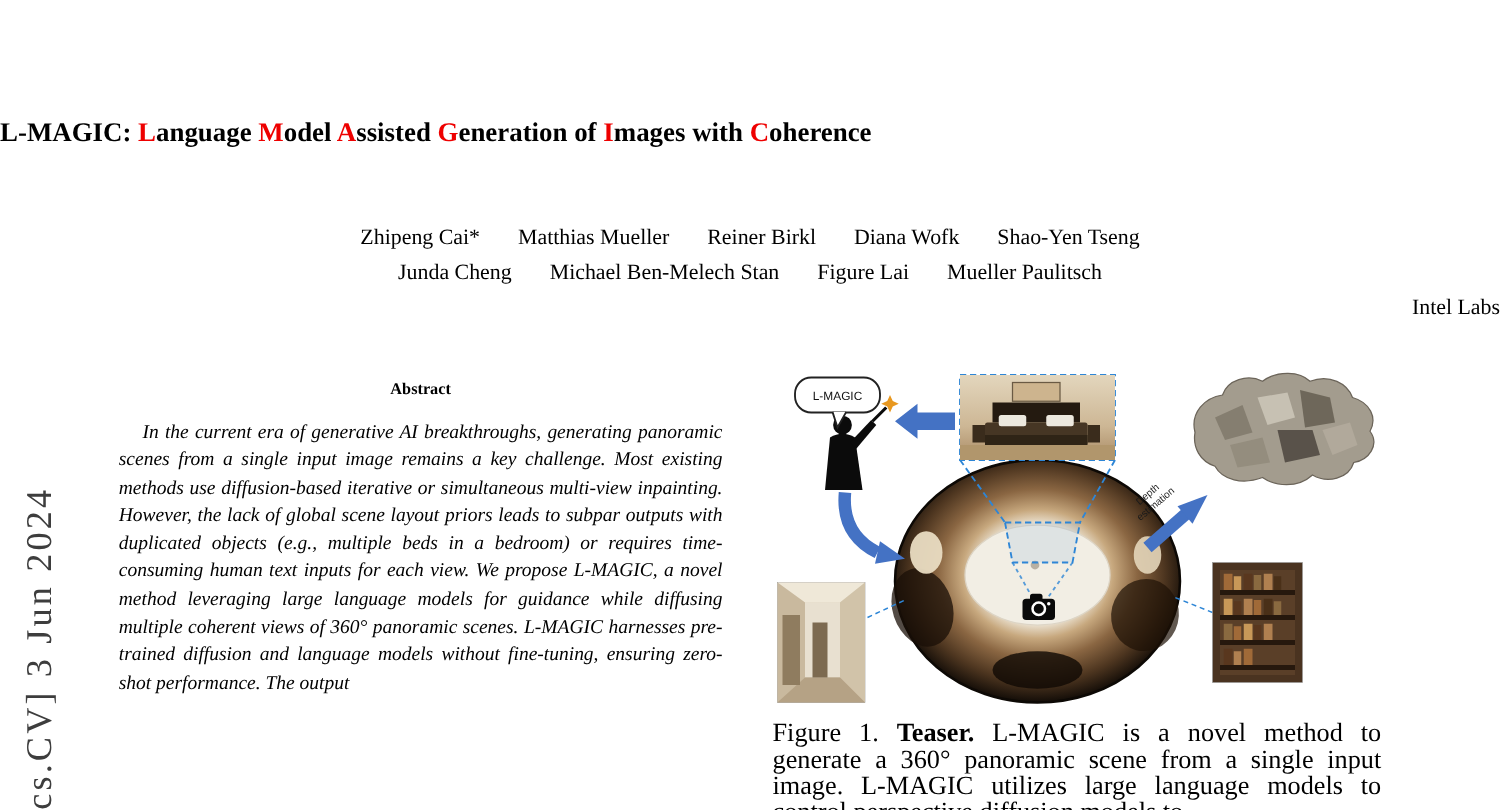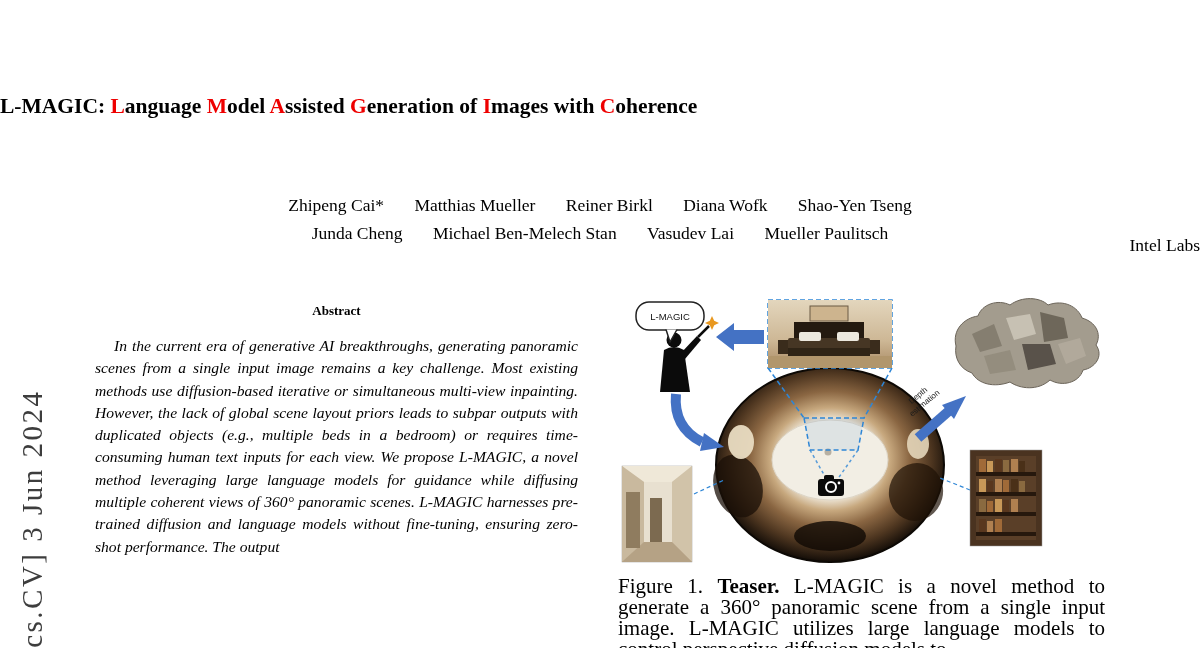--- a/index.html
+++ b/index.html
@@ -12,21 +12,21 @@
     font-size:29px; letter-spacing:2.5px; color:#3d3d3d; white-space:nowrap;
   }
 
   .title {
     position:absolute; top:92px; left:0; width:100%;
     font-size:21.5px; font-weight:bold; line-height:28px;
   }
   .title .accent { color:#ee0000; }
 
   .authors-line { position:absolute; left:0; width:100%; text-align:center; font-size:17.5px; }
-  .authors-line .author { display:inline-block; margin:16px 13px; white-space:nowrap; }
+  .authors-line .author { display:inline-block; margin:0 13px; white-space:nowrap; }
   #authors-line-1 { top:179px; }
   #authors-line-2 { top:207px; }
   .affiliation { position:absolute; top:235px; left:0; width:100%; text-align:right; font-size:17.5px; }
 
   .col-left { position:absolute; left:95px; top:303px; width:483px; height:345px; overflow:hidden; }
   .abstract-heading { text-align:center; font-size:13px; font-weight:bold; margin-bottom:16px; }
   .abstract-text {
     font-style:italic; font-size:15.6px; line-height:22.3px;
     text-align:justify; text-indent:19px; hyphens:auto;
   }
@@ -62,21 +62,21 @@
   <div class="authors-line" id="authors-line-1">
     <span class="author">Zhipeng Cai*</span>
     <span class="author">Matthias Mueller</span>
     <span class="author">Reiner Birkl</span>
     <span class="author">Diana Wofk</span>
     <span class="author">Shao-Yen Tseng</span>
   </div>
   <div class="authors-line" id="authors-line-2">
     <span class="author">Junda Cheng</span>
     <span class="author">Michael Ben-Melech Stan</span>
-    <span class="author">Vasudev Lai</span>
+    <span class="author">Figure Lai</span>
     <span class="author">Mueller Paulitsch</span>
   </div>
   <div class="affiliation">Intel Labs</div>
 
   <div class="col-left">
     <h2 class="abstract-heading">Abstract</h2>
     <p class="abstract-text">In the current era of generative AI breakthroughs, generating panoramic scenes from a single input image remains a key challenge. Most existing methods use diffusion-based iterative or simultaneous multi-view inpainting. However, the lack of global scene layout priors leads to subpar outputs with duplicated objects (e.g., multiple beds in a bedroom) or requires time-consuming human text inputs for each view. We propose L-MAGIC, a novel method leveraging large language models for guidance while diffusing multiple coherent views of 360° panoramic scenes. L-MAGIC harnesses pre-trained diffusion and language models without fine-tuning, ensuring zero-shot performance. The output</p>
   </div>
 
   <div class="col-right">

